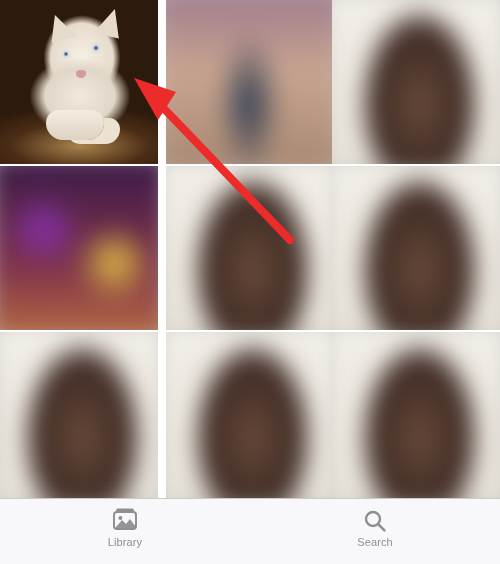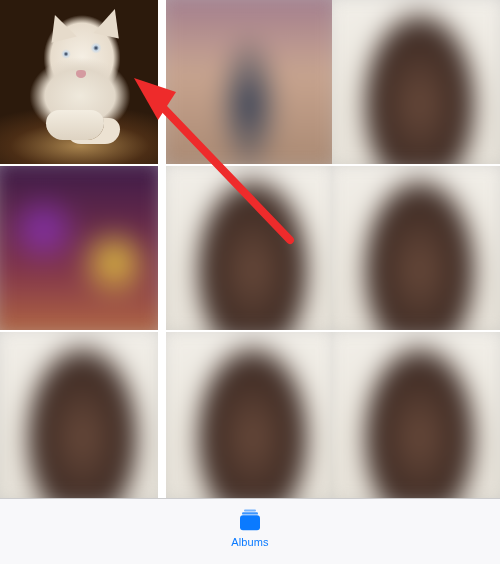--- a/index.html
+++ b/index.html
@@ -146,28 +146,38 @@
 
     <svg class="arrow" viewBox="0 0 190 200">
       <defs></defs>
       <line x1="172" y1="192" x2="32" y2="46" stroke="#ee2b2b" stroke-width="8" stroke-linecap="round"></line>
       <polygon points="16,30 58,44 40,72" fill="#ee2b2b"></polygon>
     </svg>
   </div>
 
   <div class="tabbar">
 
+    <div class="tab">
+      <span>
+        <svg viewBox="0 0 28 26">
+          <rect class="stroke" x="3" y="5" width="22" height="17" rx="3" stroke-width="2"></rect>
+          <rect class="stroke" x="6" y="2.4" width="16" height="2.2" rx="1" stroke-width="2"></rect>
+          <circle class="fill" cx="9.4" cy="11" r="2"></circle>
+          <path class="fill" d="M5 20 L11 13 L15 17 L19 12 L25 20 L25 21 Q25 22 24 22 L6 22 Q5 22 5 21 Z" opacity="0.95"></path>
+        </svg>
+      </span>
+      <span class="label">Library</span>
+    </div>
 
 
-    <div class="tab active">
+
+    <div class="tab">
       <span>
         <svg viewBox="0 0 28 26">
-          <rect class="fill" x="8" y="2.4" width="12" height="2" rx="1" opacity="0.55"></rect>
-          <rect class="fill" x="6" y="5.2" width="16" height="2.4" rx="1.2" opacity="0.8"></rect>
-          <rect class="fill" x="4" y="8.2" width="20" height="15" rx="3"></rect>
+          <circle class="stroke" cx="12" cy="12" r="7" stroke-width="2.4"></circle>
+          <line class="stroke" x1="17.4" y1="17.4" x2="23.4" y2="23.4" stroke-width="2.6" stroke-linecap="round"></line>
         </svg>
       </span>
-      <span class="label">Albums</span>
+      <span class="label">Search</span>
     </div>
-
 
   </div>
 </div>
 
 </body></html>

